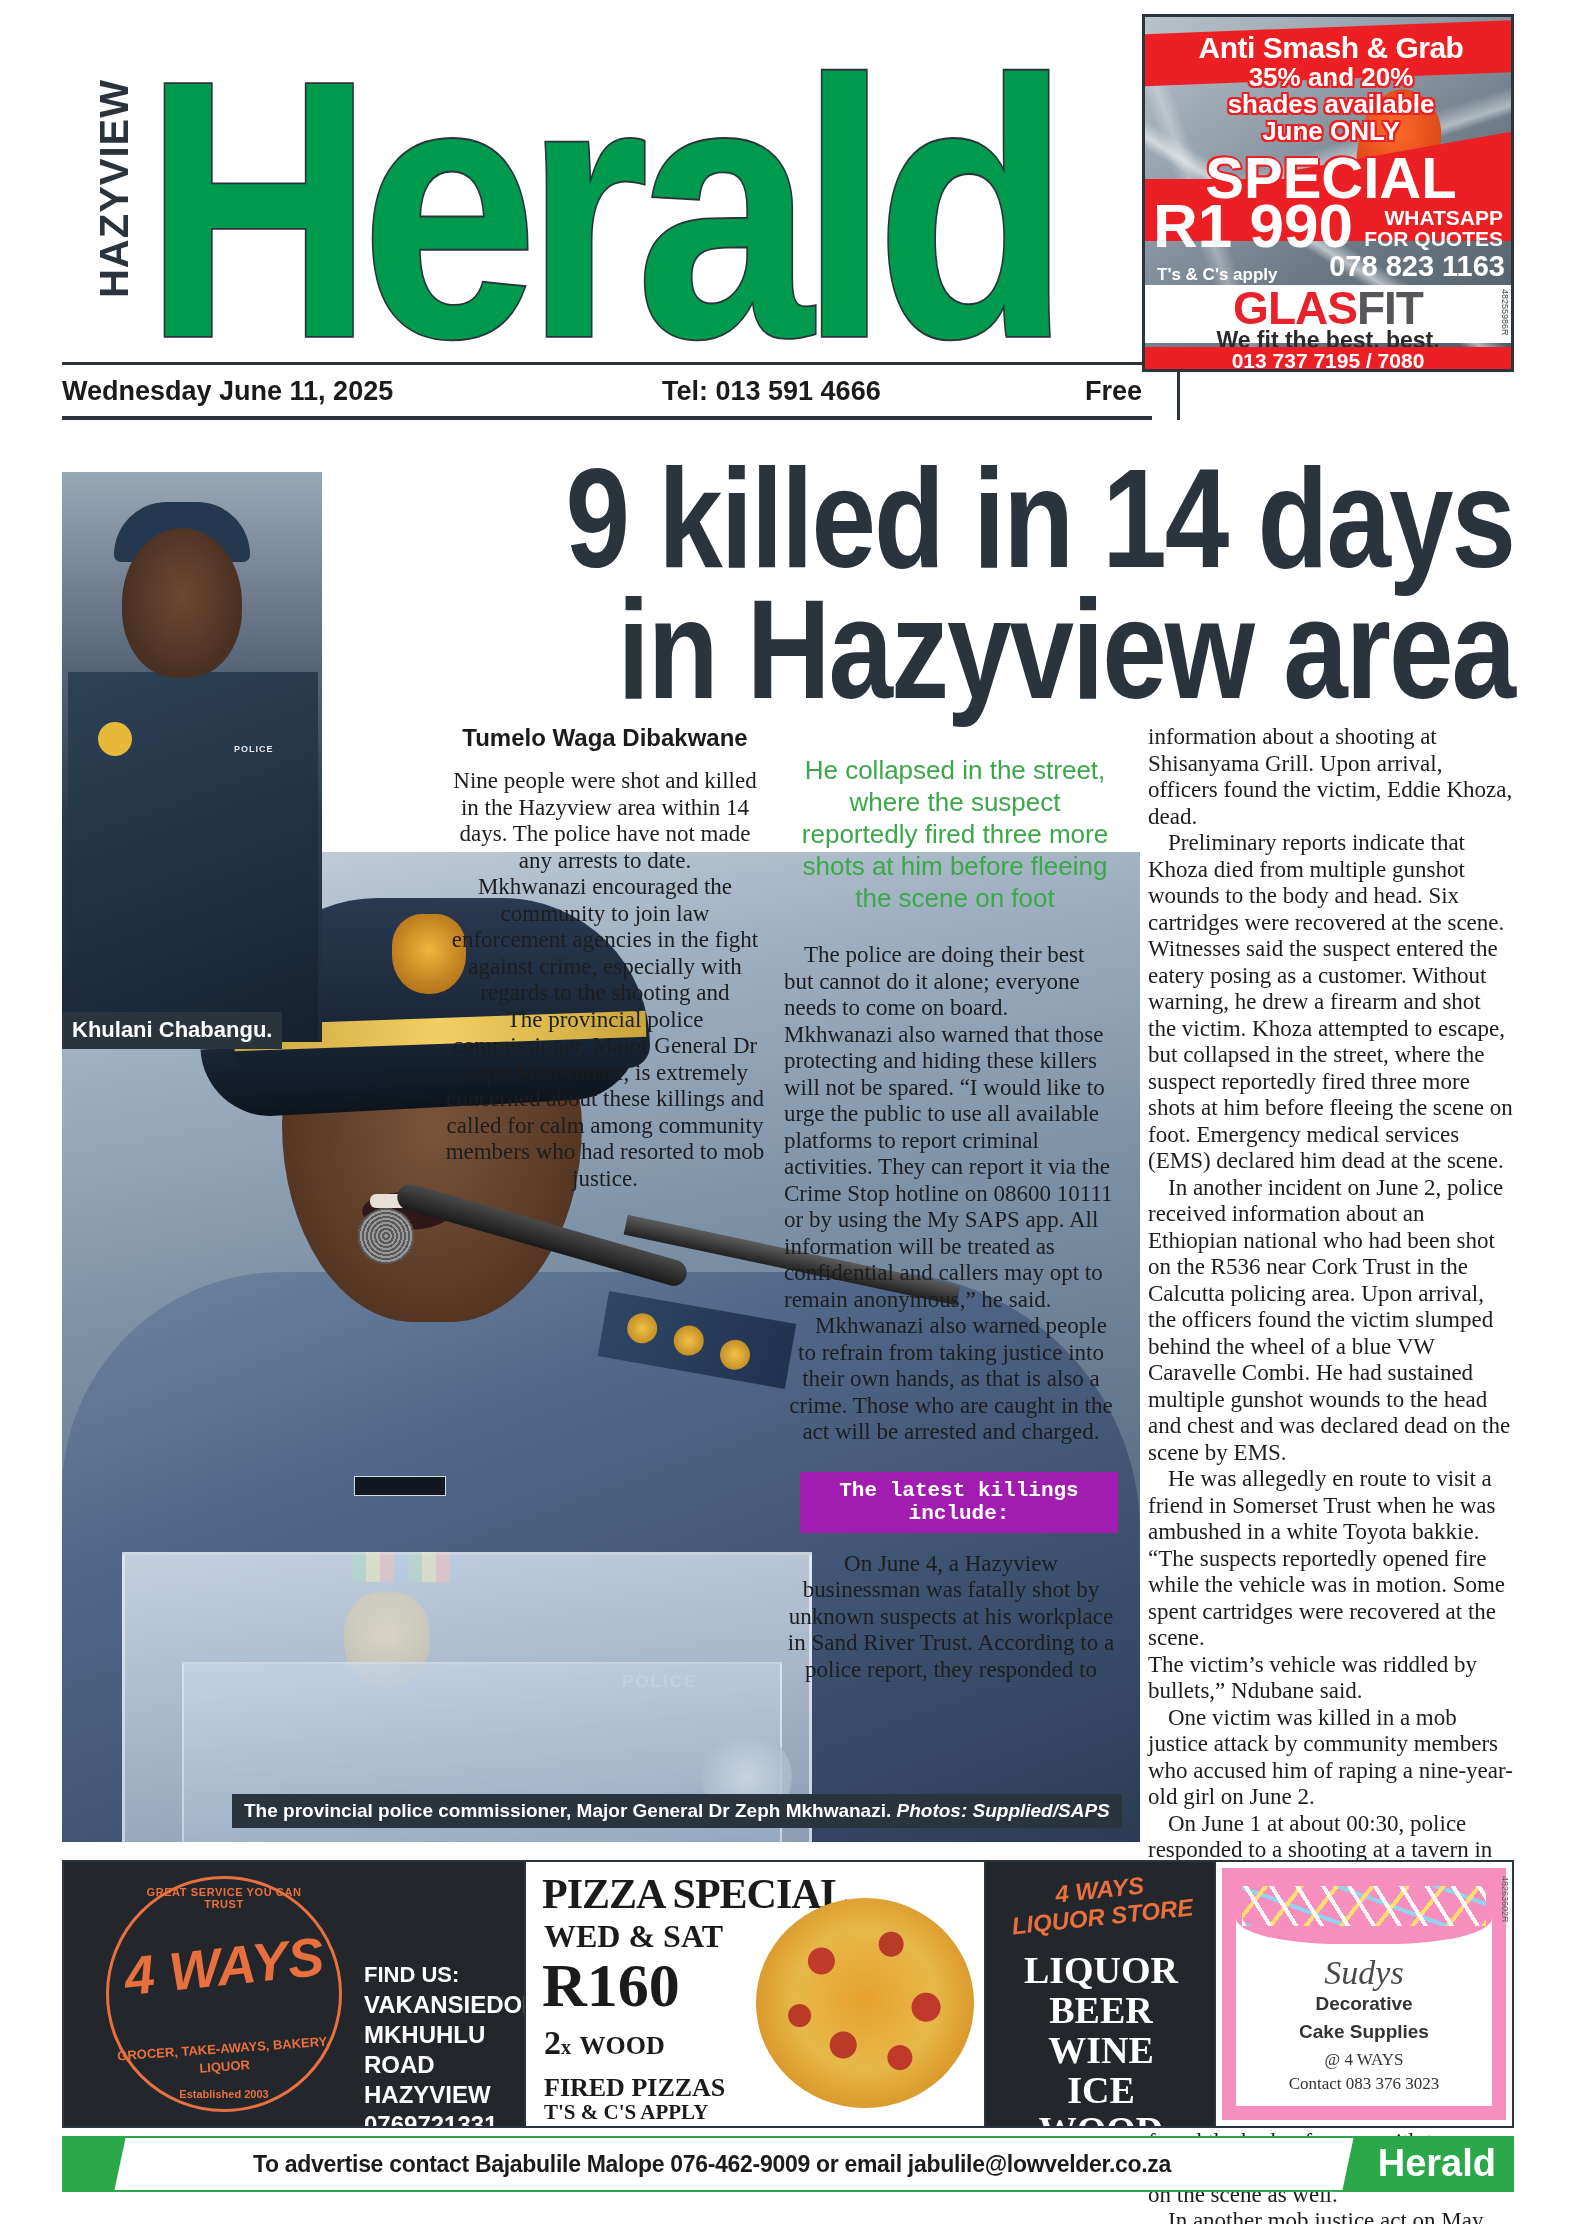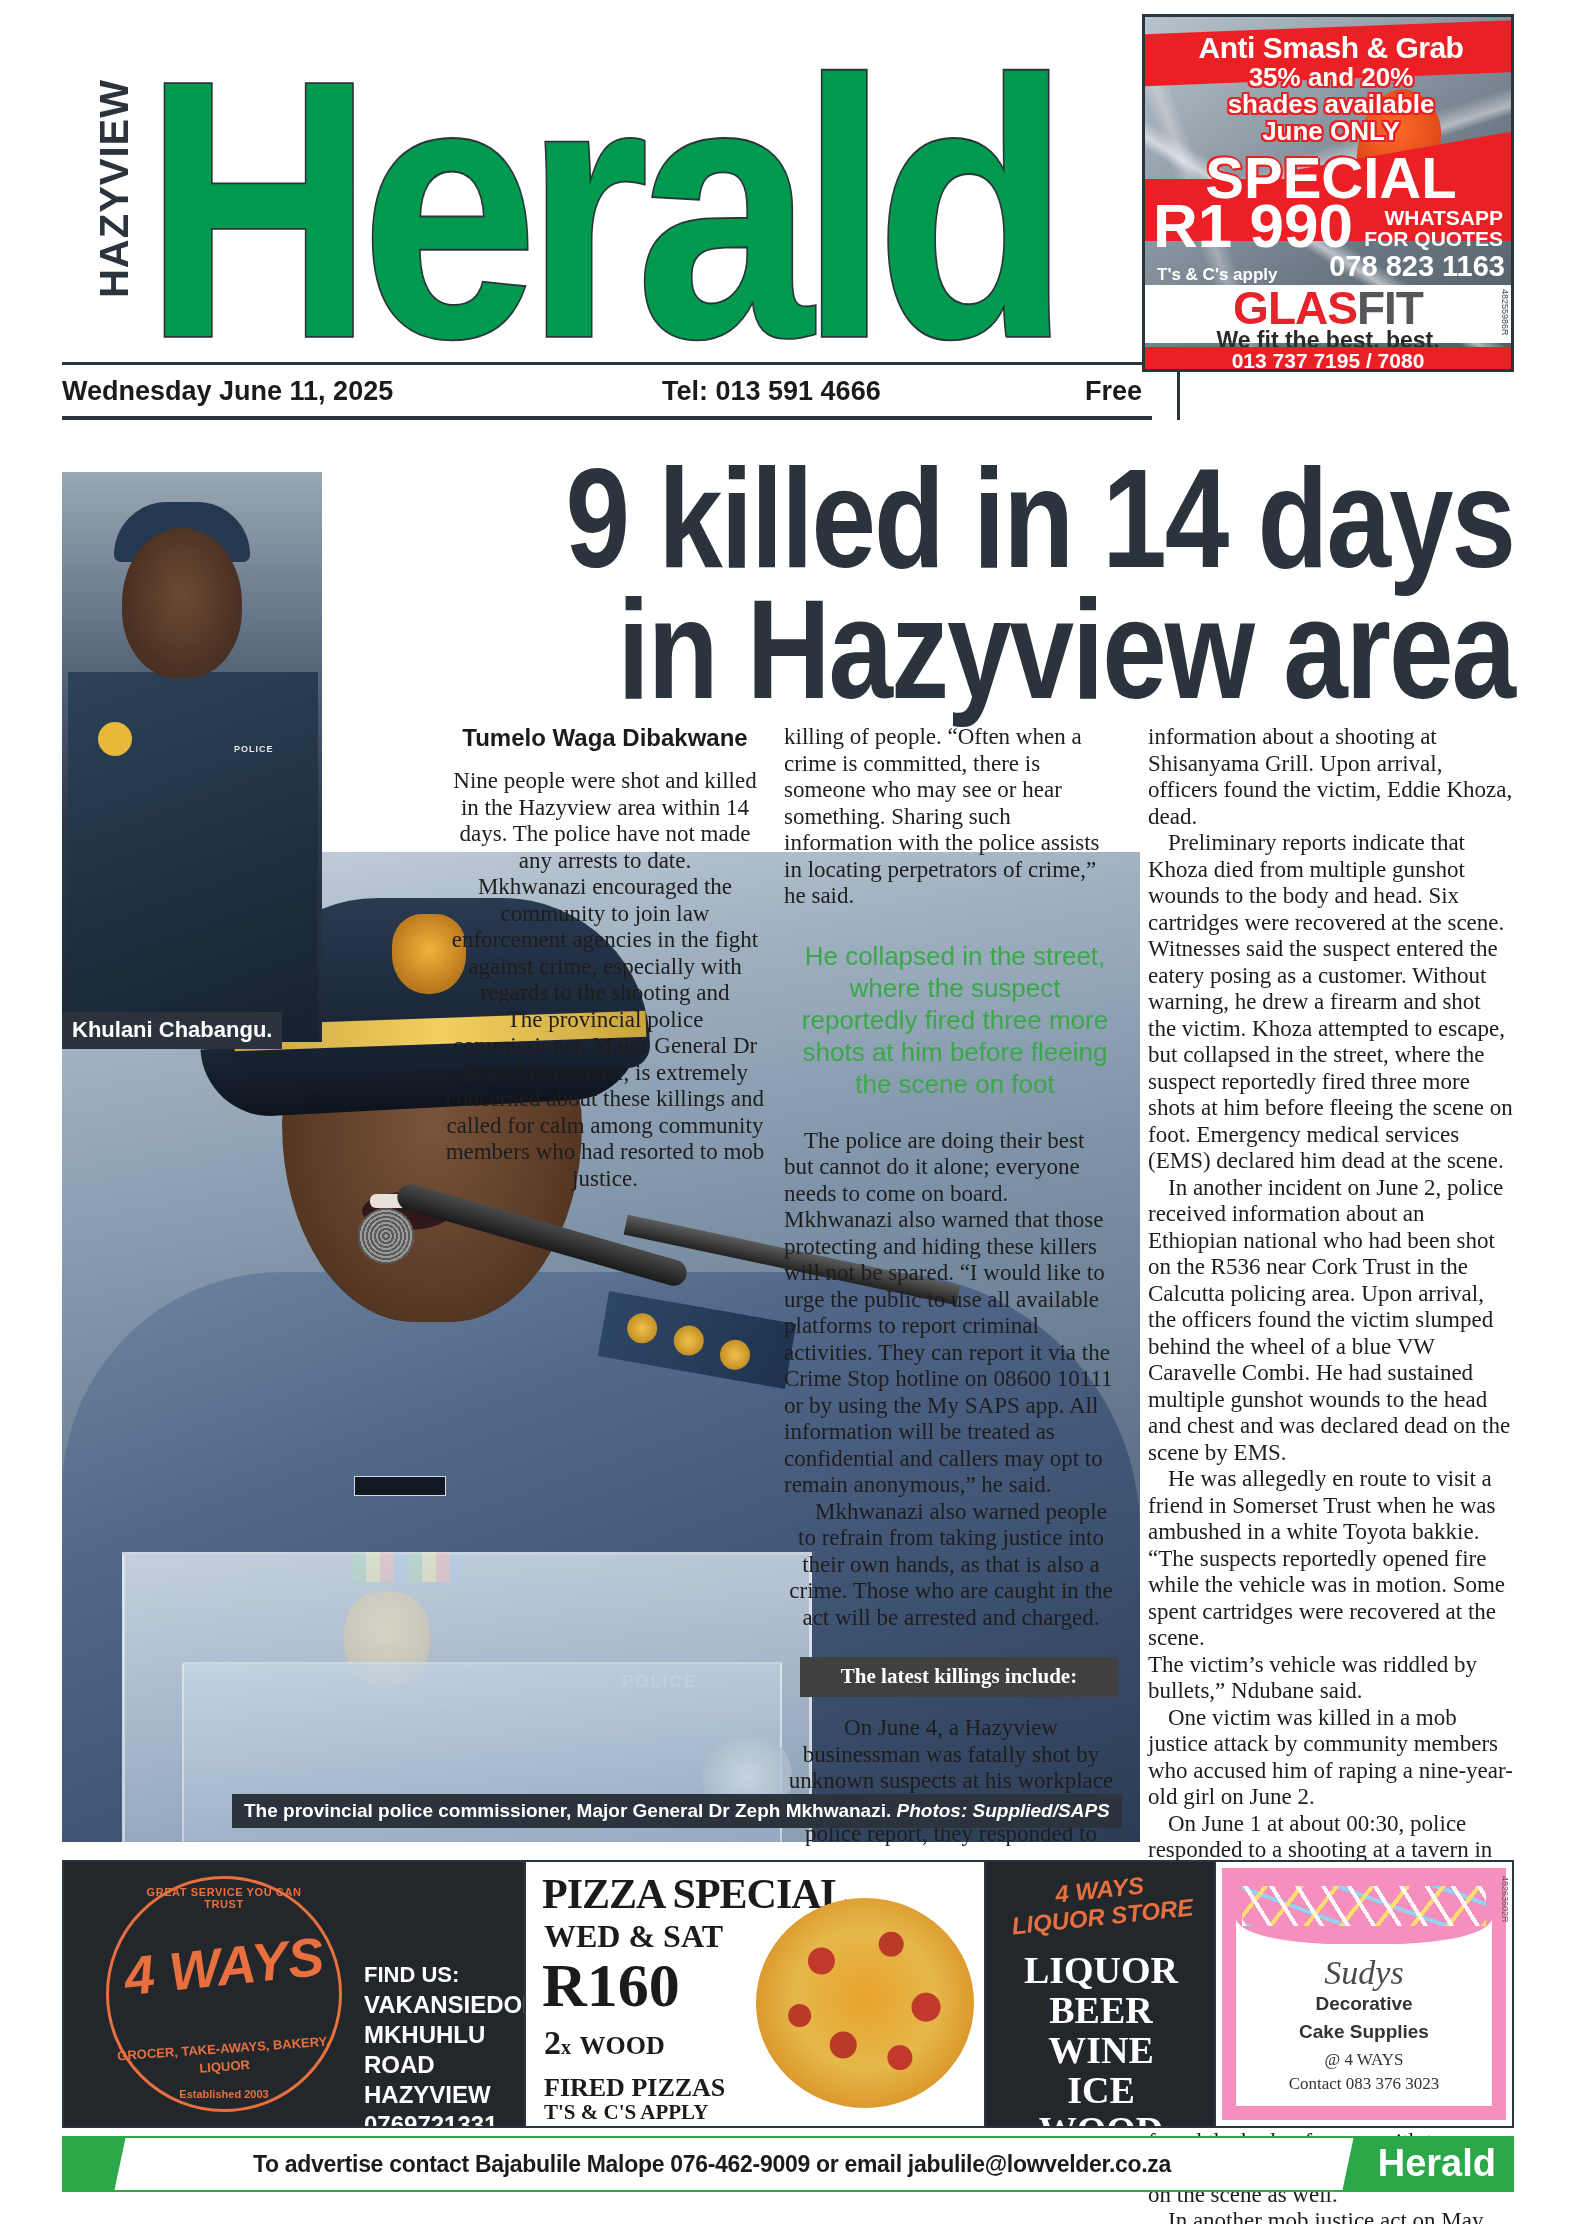--- a/index.html
+++ b/index.html
@@ -421,23 +421,23 @@
 
   .pullquote {
     font-family: "Liberation Sans", sans-serif;
     font-size: 26px;
     line-height: 32px;
     color: #3aa848;
     text-align: center;
     margin: 30px 0 28px 8px;
   }
   .greenbar {
-    background: #404040;
+    background: #a21caf;
     color: #fff;
-    font-family: Liberation Serif, serif;
+    font-family: Liberation Mono, monospace;
     font-weight: 700;
     font-size: 21px;
     text-align: center;
     padding: 7px 6px 8px 6px;
     margin: 26px 0 18px 16px;
   }
 
   
   .adstrip {
     position: absolute;
@@ -738,23 +738,20 @@
   <div class="col col-1">
     <div class="byline">Tumelo Waga Dibakwane</div>
     <div class="body-serif">
       <p>Nine people were shot and killed in the Hazyview area within 14 days. The police have not made any arrests to date.</p>
       <p>Mkhwanazi encouraged the community to join law enforcement agencies in the fight against crime, especially with regards to the shooting and</p>
       <p>The provincial police commissioner, Major General Dr Zeph Mkhwanazi, is extremely concerned about these killings and called for calm among community members who had resorted to mob justice.</p>
     </div>
   </div>
 
   <div class="col col-2">
-    <div class="body-serif">
-      <p>killing of people. “Often when a crime is committed, there is someone who may see or hear something. Sharing such information with the police assists in locating perpetrators of crime,” he said.</p>
-    </div>
     <div class="pullquote">He collapsed in the street, where the suspect reportedly fired three more shots at him before fleeing the scene on foot</div>
     <div class="body-serif">
       <p class="ind">The police are doing their best but cannot do it alone; everyone needs to come on board. Mkhwanazi also warned that those protecting and hiding these killers will not be spared. “I would like to urge the public to use all available platforms to report criminal activities. They can report it via the Crime Stop hotline on 08600 10111 or by using the My SAPS app. All information will be treated as confidential and callers may opt to remain anonymous,” he said.</p>
       <p class="ind ctr">Mkhwanazi also warned people to refrain from taking justice into their own hands, as that is also a crime. Those who are caught in the act will be arrested and charged.</p>
     </div>
     <div class="greenbar">The latest killings include:</div>
     <div class="body-serif">
       <p class="ctr">On June 4, a Hazyview businessman was fatally shot by unknown suspects at his workplace in Sand River Trust. According to a police report, they responded to</p>
     </div>
   </div>

